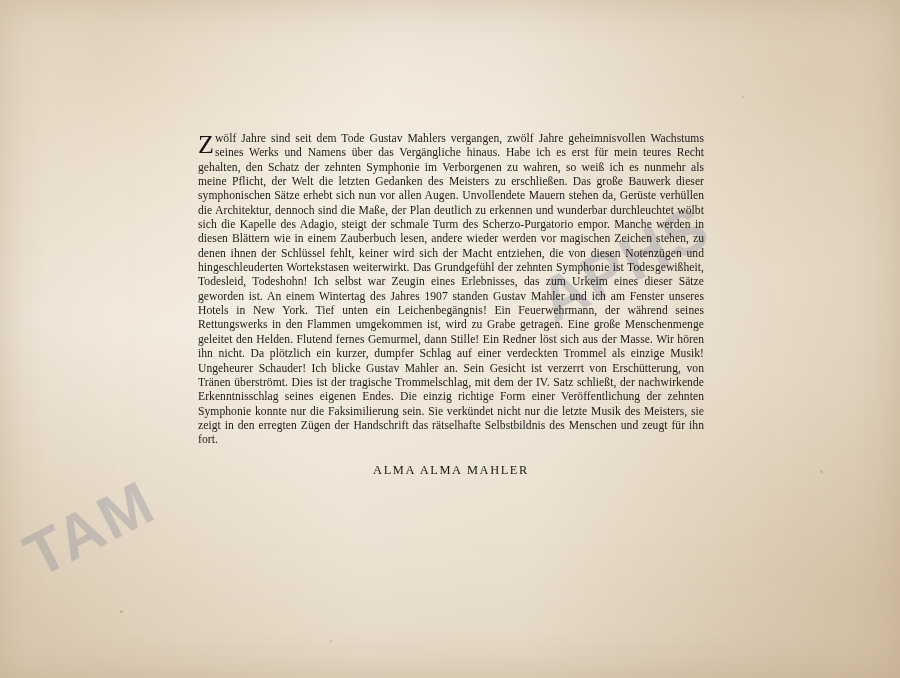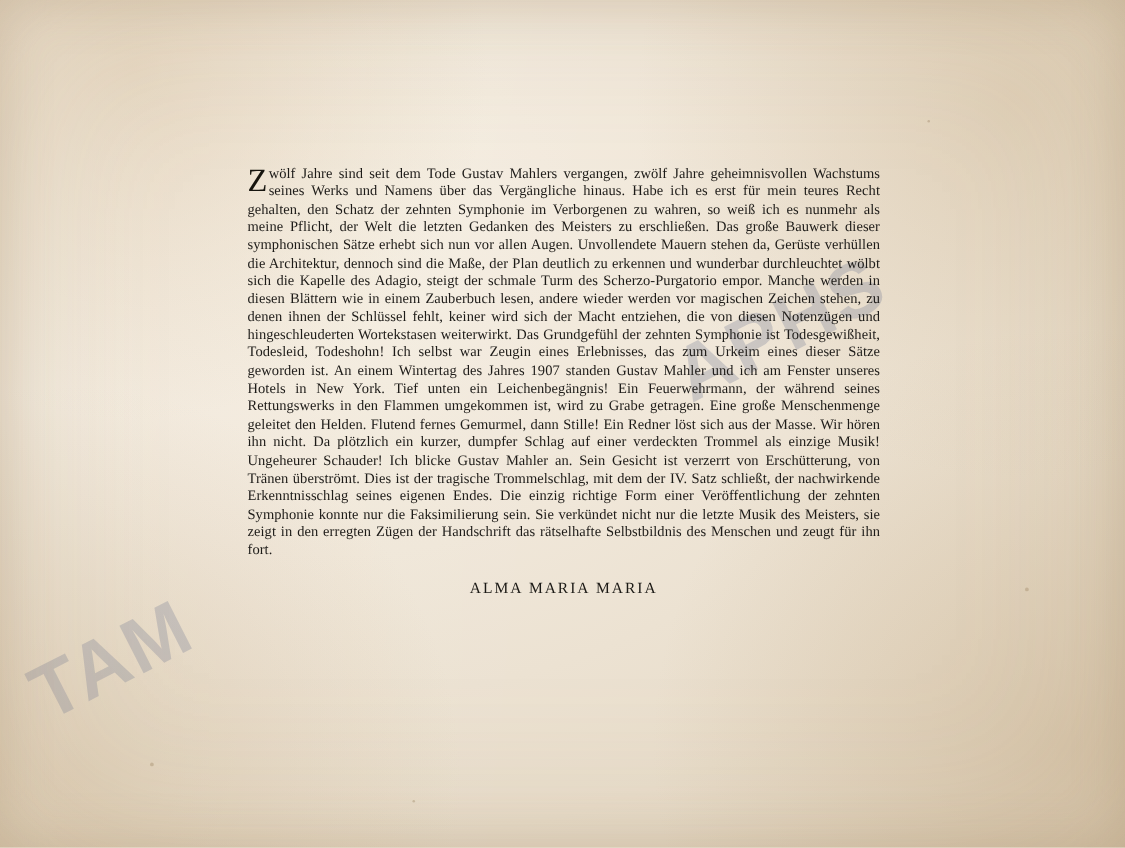--- a/index.html
+++ b/index.html
@@ -121,21 +121,21 @@
 
   <div class="paper-tint"></div>
 
   <div class="watermark">
     <span class="wm-text wm-a">TAM</span>
     <span class="wm-text wm-b">APHS</span>
   </div>
 
   <div class="text-block">
     <p class="body-text"><span class="dropcap">Z</span><span>wölf Jahre sind seit dem Tode Gustav Mahlers vergangen, zwölf Jahre geheimnisvollen Wachstums seines Werks und Namens über das Vergängliche hinaus. Habe ich es erst für mein teures Recht gehalten, den Schatz der zehnten Symphonie im Verborgenen zu wahren, so weiß ich es nunmehr als meine Pflicht, der Welt die letzten Gedanken des Meisters zu erschließen. Das große Bauwerk dieser symphonischen Sätze erhebt sich nun vor allen Augen. Unvollendete Mauern stehen da, Gerüste verhüllen die Architektur, dennoch sind die Maße, der Plan deutlich zu erkennen und wunderbar durchleuchtet wölbt sich die Kapelle des Adagio, steigt der schmale Turm des Scherzo-Purgatorio empor. Manche werden in diesen Blättern wie in einem Zauberbuch lesen, andere wieder werden vor magischen Zeichen stehen, zu denen ihnen der Schlüssel fehlt, keiner wird sich der Macht entziehen, die von diesen Notenzügen und hingeschleuderten Wortekstasen weiterwirkt. Das Grundgefühl der zehnten Symphonie ist Todesgewißheit, Todesleid, Todeshohn! Ich selbst war Zeugin eines Erlebnisses, das zum Urkeim eines dieser Sätze geworden ist. An einem Wintertag des Jahres 1907 standen Gustav Mahler und ich am Fenster unseres Hotels in New York. Tief unten ein Leichenbegängnis! Ein Feuerwehrmann, der während seines Rettungswerks in den Flammen umgekommen ist, wird zu Grabe getragen. Eine große Menschenmenge geleitet den Helden. Flutend fernes Gemurmel, dann Stille! Ein Redner löst sich aus der Masse. Wir hören ihn nicht. Da plötzlich ein kurzer, dumpfer Schlag auf einer verdeckten Trommel als einzige Musik! Ungeheurer Schauder! Ich blicke Gustav Mahler an. Sein Gesicht ist verzerrt von Erschütterung, von Tränen überströmt. Dies ist der tragische Trommelschlag, mit dem der IV. Satz schließt, der nachwirkende Erkenntnisschlag seines eigenen Endes. Die einzig richtige Form einer Veröffentlichung der zehnten Symphonie konnte nur die Faksimilierung sein. Sie verkündet nicht nur die letzte Musik des Meisters, sie zeigt in den erregten Zügen der Handschrift das rätselhafte Selbstbildnis des Menschen und zeugt für ihn fort.</span></p>
-    <p class="signature">ALMA MARIA MARIA</p>
+    <p class="signature">ALMA ALMA MAHLER</p>
   </div>
 
   <div class="speck" style="left:120px;top:610px;width:3px;height:3px;"></div>
   <div class="speck" style="left:742px;top:96px;width:2px;height:2px;"></div>
   <div class="speck" style="left:330px;top:640px;width:2px;height:2px;"></div>
   <div class="speck" style="left:820px;top:470px;width:3px;height:3px;"></div>
 
   <div class="edge-shade"></div>
 </div>
 

